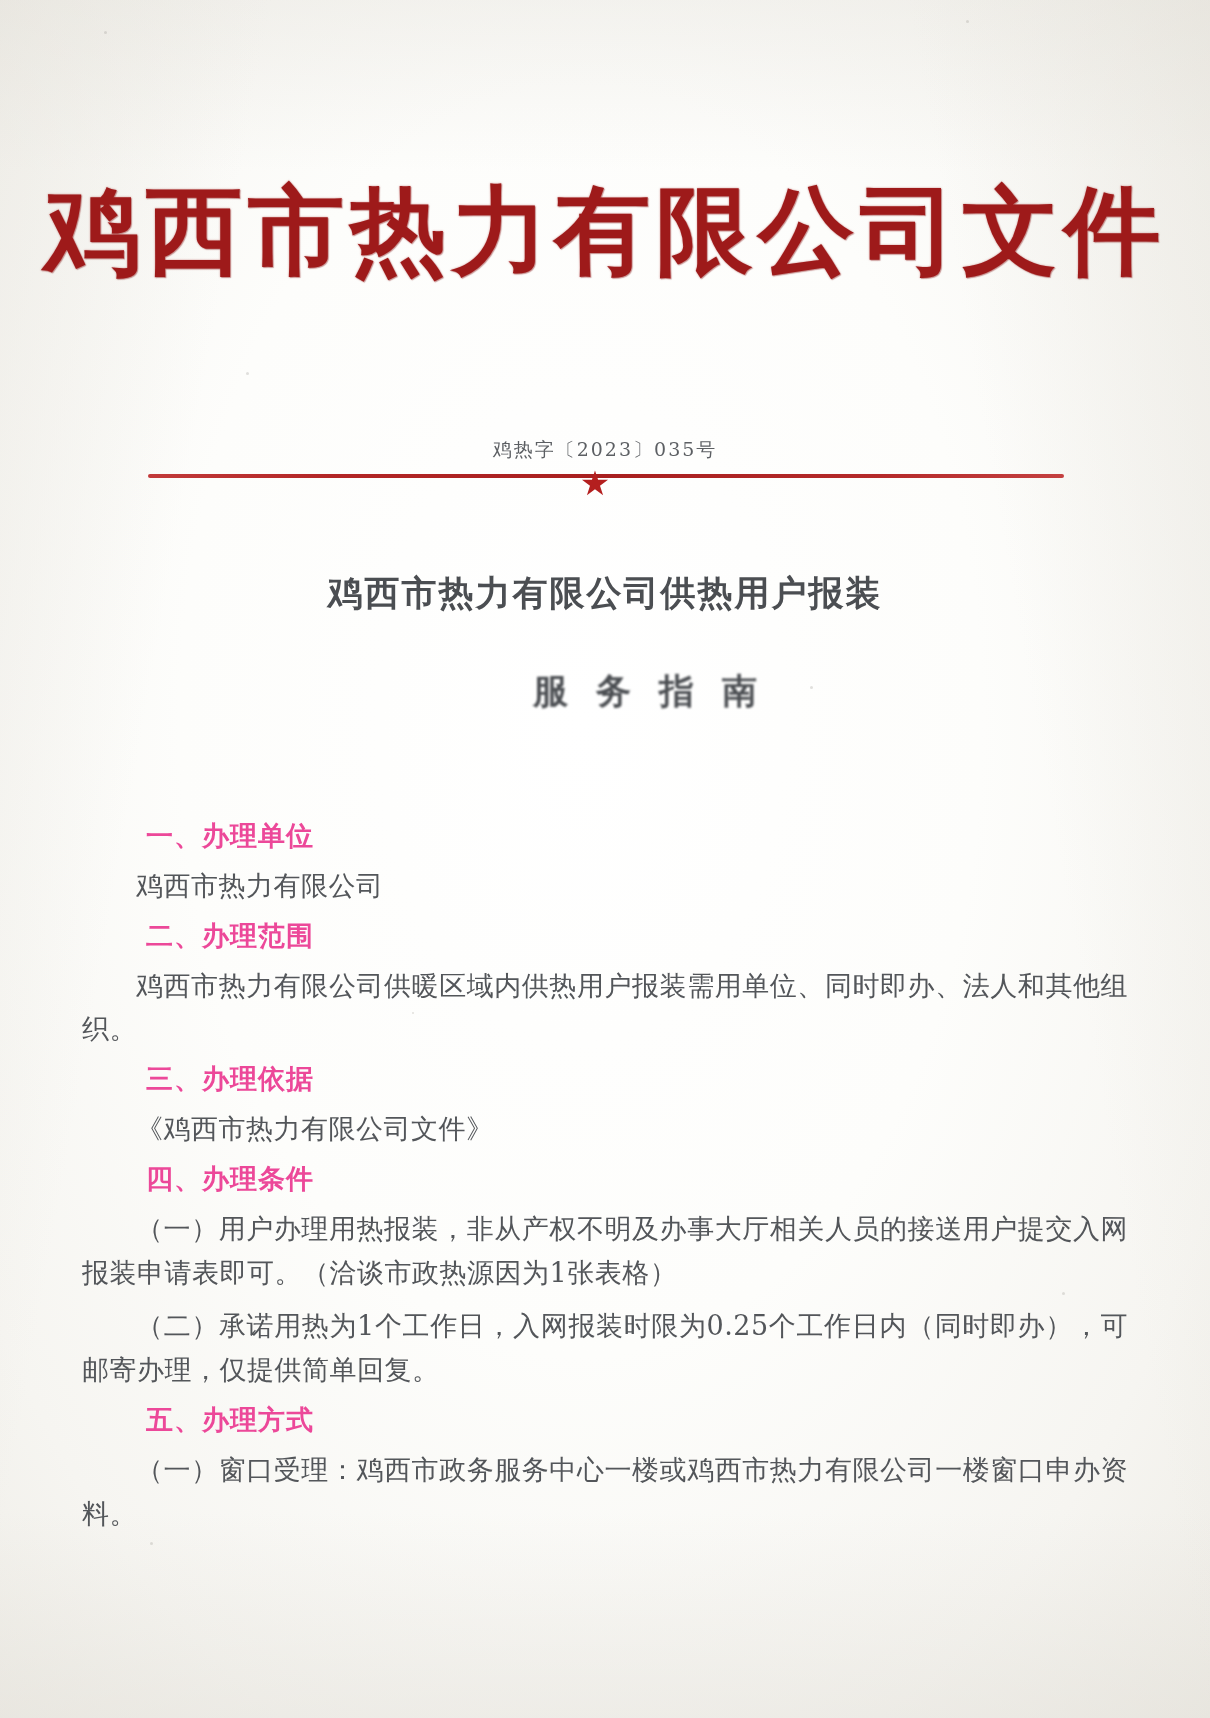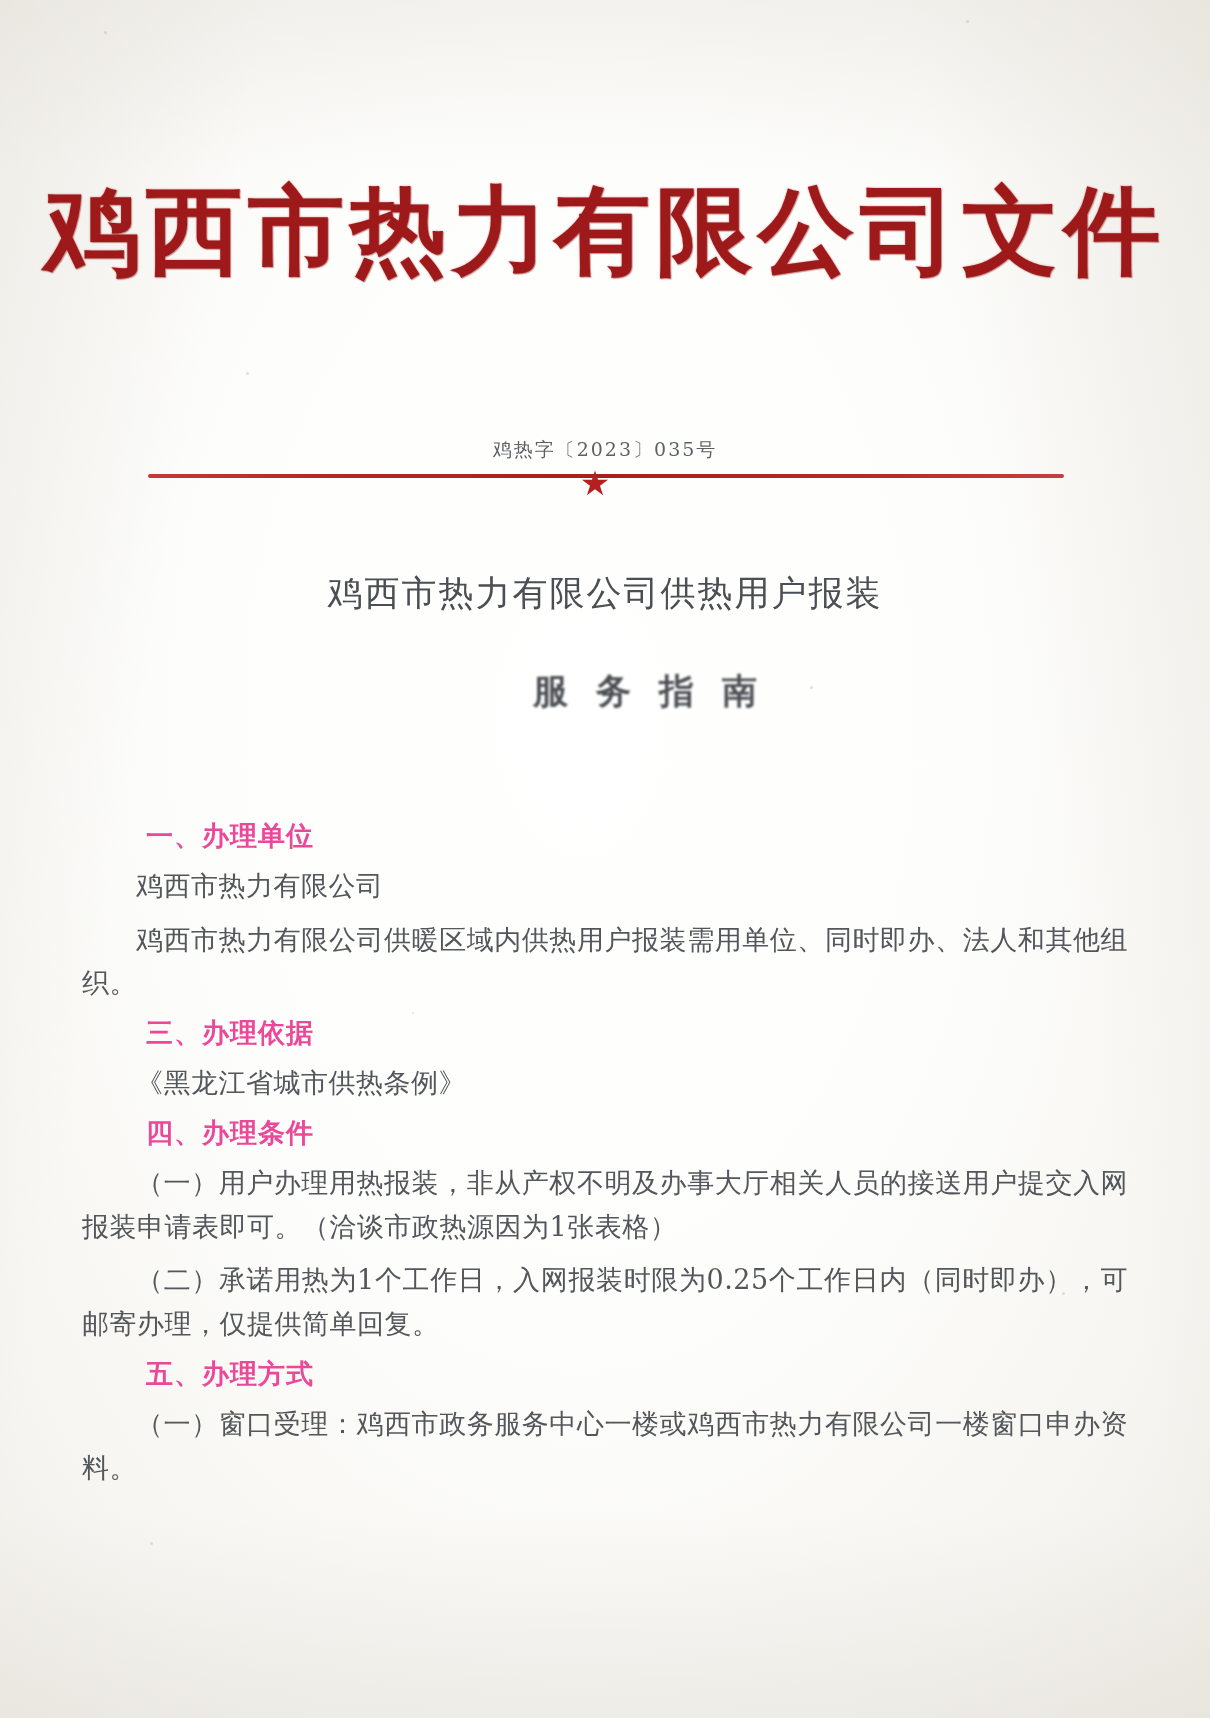--- a/index.html
+++ b/index.html
@@ -99,21 +99,21 @@
   }
 
   
   .doc-title {
     position: absolute;
     left: 0;
     top: 570px;
     width: 1210px;
     text-align: center;
     font-family: "DejaVu Serif", serif;
-    font-weight: normal;
+    font-weight: bold;
     font-size: 35px;
     letter-spacing: 2px;
     color: #4b4e52;
     filter: blur(0.7px);
     white-space: nowrap;
   }
   .doc-subtitle {
     position: absolute;
     left: 0;
     top: 668px;
@@ -184,24 +184,25 @@
 
   <div class="doc-title">鸡西市热力有限公司供热用户报装</div>
 
   <div class="doc-subtitle">服务指南</div>
 
   <div class="body-block">
 
     <p class="sec-head">一、办理单位</p>
     <p class="para">鸡西市热力有限公司</p>
 
+    <p class="sec-head">二、办理范围</p>
     <p class="para">鸡西市热力有限公司供暖区域内供热用户报装需用单位、同时即办、法人和其他组织。</p>
 
     <p class="sec-head">三、办理依据</p>
-    <p class="para">《黑龙江省城市供热条例》</p>
+    <p class="para">《鸡西市热力有限公司文件》</p>
 
     <p class="sec-head">四、办理条件</p>
     <p class="para">（一）用户办理用热报装，非从产权不明及办事大厅相关人员的接送用户提交入网报装申请表即可。（洽谈市政热源因为1张表格）</p>
     <p class="para">（二）承诺用热为1个工作日，入网报装时限为0.25个工作日内（同时即办），可邮寄办理，仅提供简单回复。</p>
 
     <p class="sec-head">五、办理方式</p>
     <p class="para">（一）窗口受理：鸡西市政务服务中心一楼或鸡西市热力有限公司一楼窗口申办资料。</p>
 
   </div>
 

